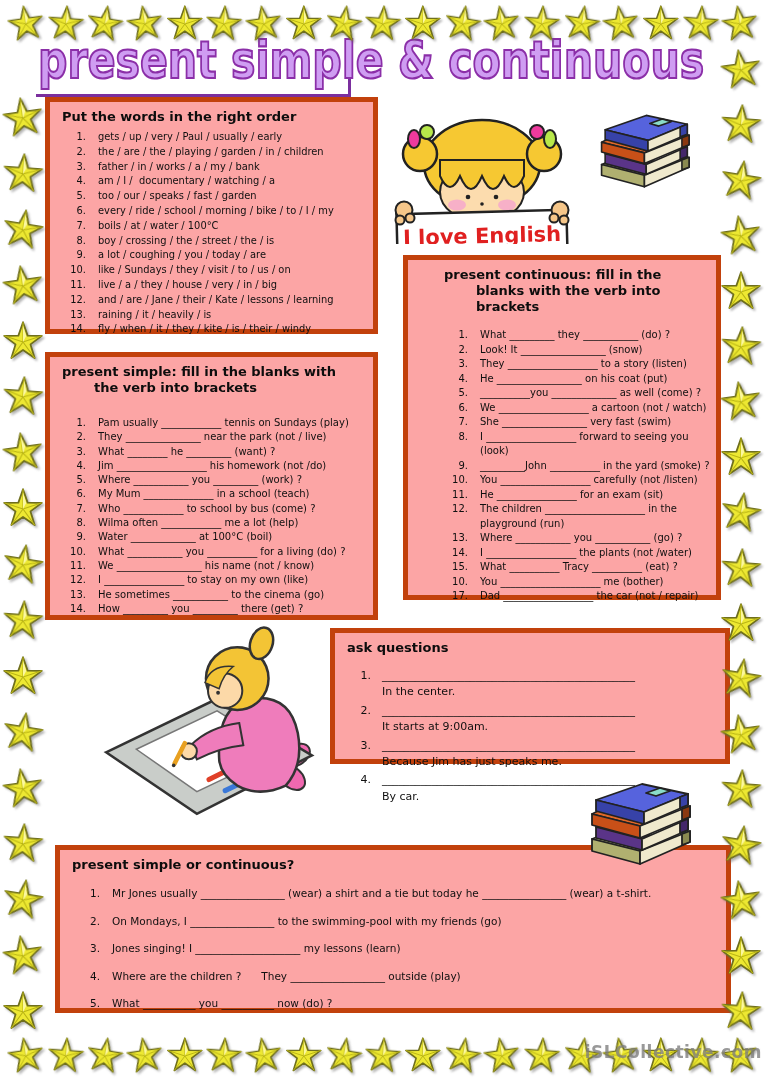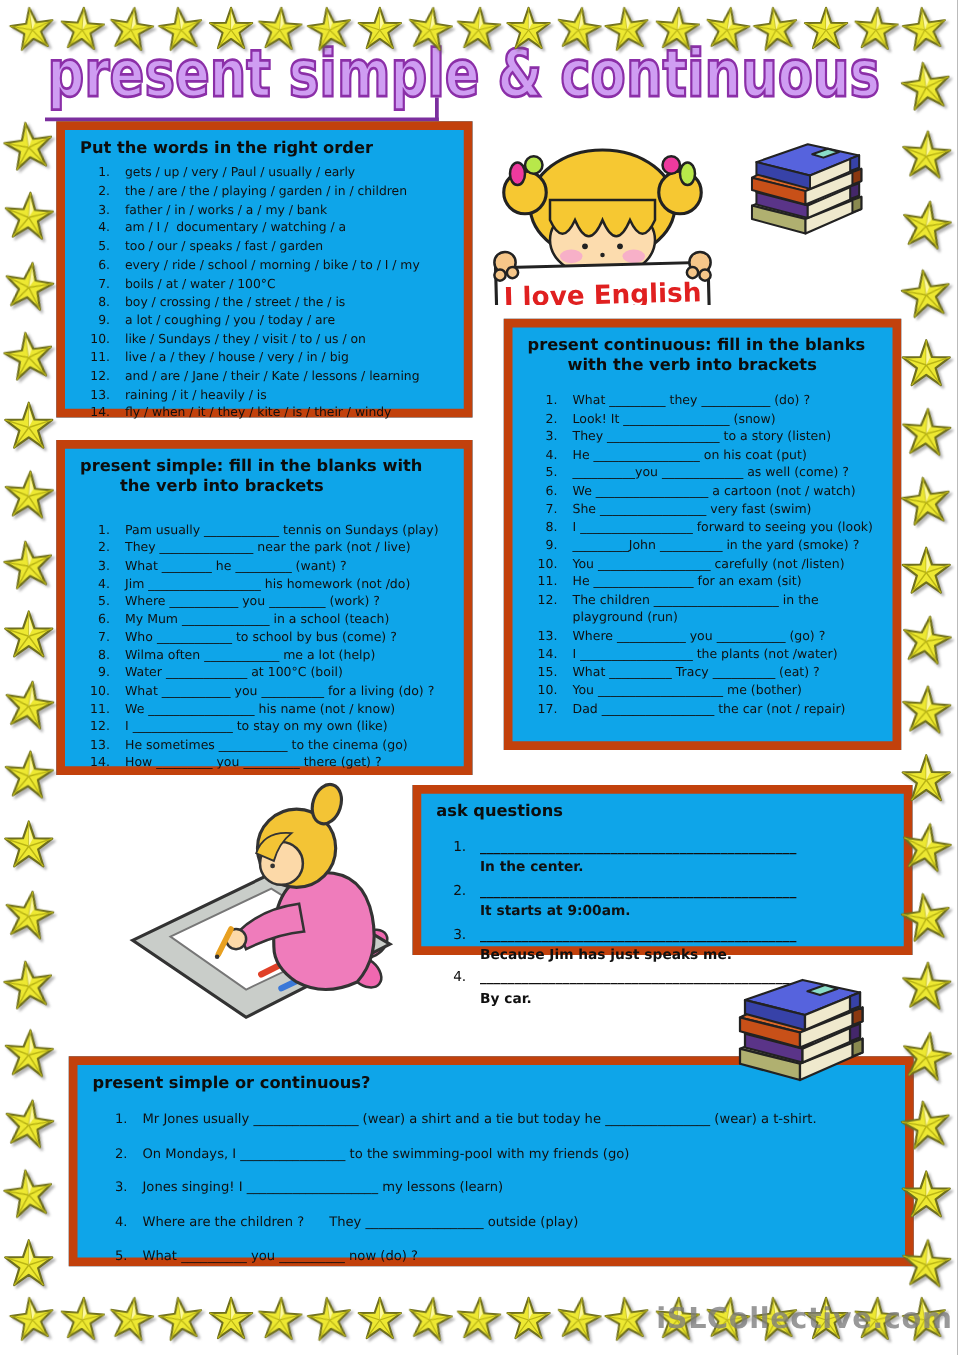--- a/index.html
+++ b/index.html
@@ -26,56 +26,56 @@
     font-size:52px;font-weight:bold;letter-spacing:0px;white-space:nowrap;
     color:#cf9df2;-webkit-text-stroke:2.2px #8b2fa8;
     transform:scaleX(0.79);transform-origin:left top;
   }
   .title-underline{
     position:absolute;left:36px;top:78px;width:312px;height:16px;z-index:1;
     border-bottom:3px solid #7b2f9e;border-right:3px solid #7b2f9e;
   }
   
   .panel{
-    position:absolute;background:#0ea5e9;border:7px solid #c2410c;
+    position:absolute;background:#fca5a5;border:5px solid #c2410c;
     box-sizing:border-box;z-index:2;color:#101010;
   }
   .panel h2{
     margin:0;padding:7px 10px 0 12px;font-size:13px;line-height:16px;
     font-weight:bold;color:#0d0d0d;
   }
   .panel h2.hang{padding-left:44px;text-indent:-32px;}
   .list{margin-top:5px;padding:0 6px 0 10px;}
   .row{display:flex;align-items:flex-start;}
   .num{flex:0 0 26px;width:26px;text-align:right;}
   .txt{margin-left:12px;white-space:pre-wrap;}
   #box1{left:45px;top:97px;width:333px;height:237px;}
   #box1 .list{font-size:9.9px;line-height:14.8px;}
-  #box2{left:403px;top:255px;width:318px;height:345px;}
+  #box2{left:403px;top:255px;width:318px;height:345px;padding-left:24px;}
   #box2 .list{font-size:10px;line-height:14.5px;margin-top:13px;}
   #box3{left:45px;top:352px;width:333px;height:268px;}
   #box3 .list{font-size:10px;line-height:14.3px;margin-top:20px;}
   #box4{left:330px;top:628px;width:400px;height:136px;}
   #box4 .list{font-size:11px;line-height:16.4px;margin-top:12px;}
-  #box4 .qa-body{margin-left:11px;font-weight:bold;}
+  #box4 .qa-body{margin-left:11px;}
   #box4 .row{margin-bottom:2px;}
   #box5{left:55px;top:845px;width:676px;height:168px;}
   #box5 .list{font-size:10.5px;line-height:13px;margin-top:14px;}
   #box5 .num{flex:0 0 30px;width:30px;}
   #box5 .row{margin-bottom:14.5px;}
   
   .illus{position:absolute;z-index:4;pointer-events:none;}
   #girl-sign{left:393px;top:112px;}
   #books-top{left:598px;top:108px;}
   #girl-writing{left:98px;top:626px;}
   #books-bottom{left:588px;top:778px;}
   
   .watermark{
     position:absolute;right:4px;top:1042px;z-index:6;
-    font-size:23px;font-weight:bold;color:#7d7d7d;opacity:.78;letter-spacing:.5px;
+    font-size:17px;font-weight:bold;color:#7d7d7d;opacity:.78;letter-spacing:.5px;
   }
 </style>
 </head>
 <body>
 
 <div class="page">
 
   <div class="star-strip star-row top">
       <svg class="star" width="40" height="40" viewBox="0 0 40 40">
         <path d="M20 2 L24.2 14.2 L37.1 14.4 L26.8 22.2 L30.6 34.6 L20 27.2 L9.4 34.6 L13.2 22.2 L2.9 14.4 L15.8 14.2 Z" fill="#ede832" stroke="#6f6f1e" stroke-width="1.6" stroke-linejoin="round"></path>

